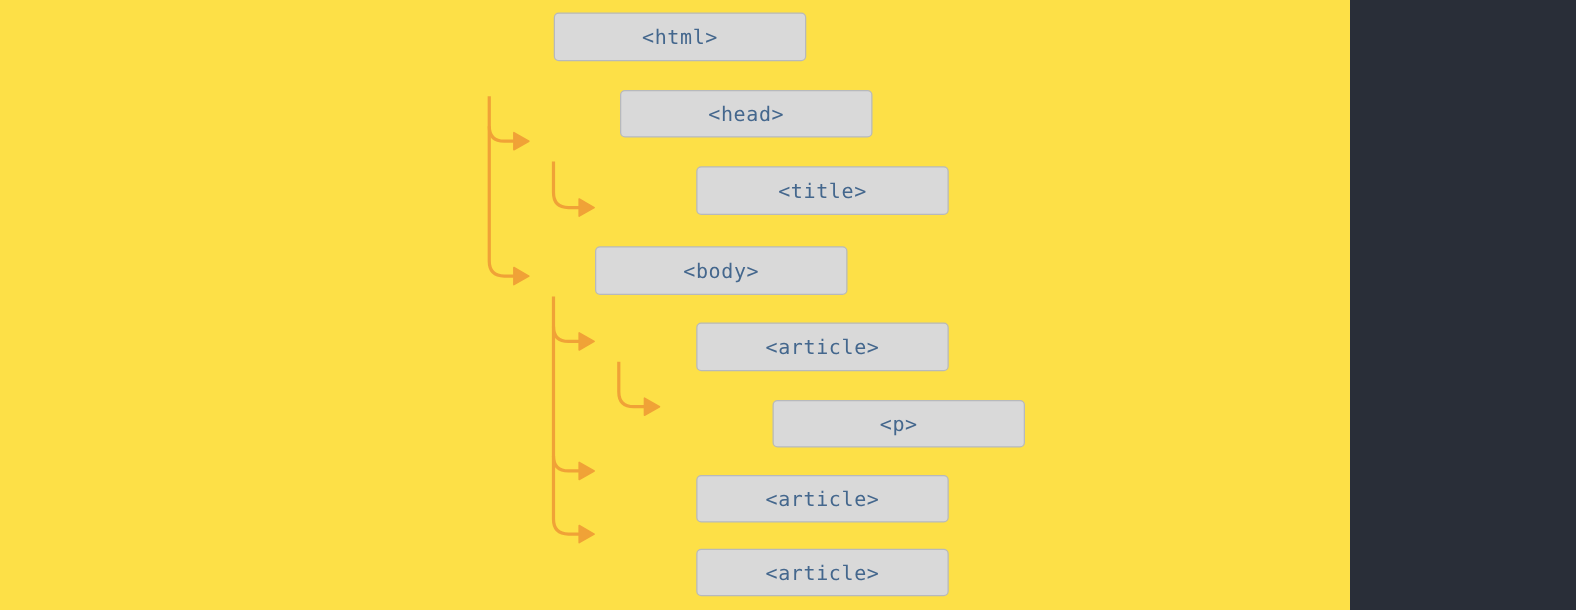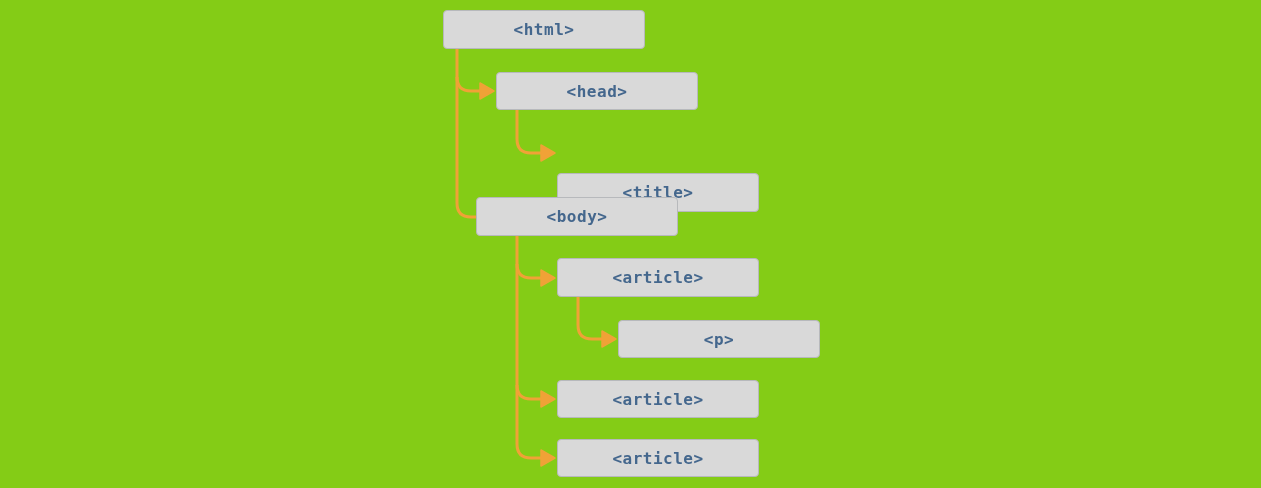--- a/index.html
+++ b/index.html
@@ -43,21 +43,21 @@
     stroke-linejoin: round;
   }
   .arrow-head {
     stroke-width: 1.5;
     stroke-linejoin: round;
   }
 </style>
 </head>
 <body>
 
-<div class="stage" style="width: 1261px; height: 488px; background: #84cc16; font-weight: bold;">
+<div class="stage" style="width: 1080px; height: 488px; background: #fde047;">
   <svg class="connector-layer" xmlns="http://www.w3.org/2000/svg" viewBox="0 0 1261 488">
       <path d="M 457 77 Q 457 91 471 91 L 480 91" class="edge-path" stroke="#f0a237"></path>
       <polygon points="494,91 480,83 480,99" class="arrow-head" fill="#f0a237" stroke="#f0a237"></polygon>
       <path d="M 457 49 L 457 203 Q 457 217 471 217 L 480 217" class="edge-path" stroke="#f0a237"></path>
       <polygon points="494,217 480,209 480,225" class="arrow-head" fill="#f0a237" stroke="#f0a237"></polygon>
       <path d="M 517 110 L 517 139 Q 517 153 531 153 L 541 153" class="edge-path" stroke="#f0a237"></path>
       <polygon points="555,153 541,145 541,161" class="arrow-head" fill="#f0a237" stroke="#f0a237"></polygon>
       <path d="M 517 264 Q 517 278 531 278 L 541 278" class="edge-path" stroke="#f0a237"></path>
       <polygon points="555,278 541,270 541,286" class="arrow-head" fill="#f0a237" stroke="#f0a237"></polygon>
       <path d="M 517 385 Q 517 399 531 399 L 541 399" class="edge-path" stroke="#f0a237"></path>
@@ -67,21 +67,21 @@
       <path d="M 578 297 L 578 325 Q 578 339 592 339 L 602 339" class="edge-path" stroke="#f0a237"></path>
       <polygon points="616,339 602,331 602,347" class="arrow-head" fill="#f0a237" stroke="#f0a237"></polygon>
     </svg>
   <div id="node-container">
       <div class="node" style="left: 443px; top: 10px; width: 202px; height: 39px;">
         <span>&lt;html&gt;</span>
       </div>
       <div class="node" style="left: 496px; top: 72px; width: 202px; height: 38px;">
         <span>&lt;head&gt;</span>
       </div>
-      <div class="node" style="left: 557px; top: 133px; width: 202px; height: 39px; margin-top: 40px;">
+      <div class="node" style="left: 557px; top: 133px; width: 202px; height: 39px;">
         <span>&lt;title&gt;</span>
       </div>
       <div class="node" style="left: 476px; top: 197px; width: 202px; height: 39px;">
         <span>&lt;body&gt;</span>
       </div>
       <div class="node" style="left: 557px; top: 258px; width: 202px; height: 39px;">
         <span>&lt;article&gt;</span>
       </div>
       <div class="node" style="left: 618px; top: 320px; width: 202px; height: 38px;">
         <span>&lt;p&gt;</span>

